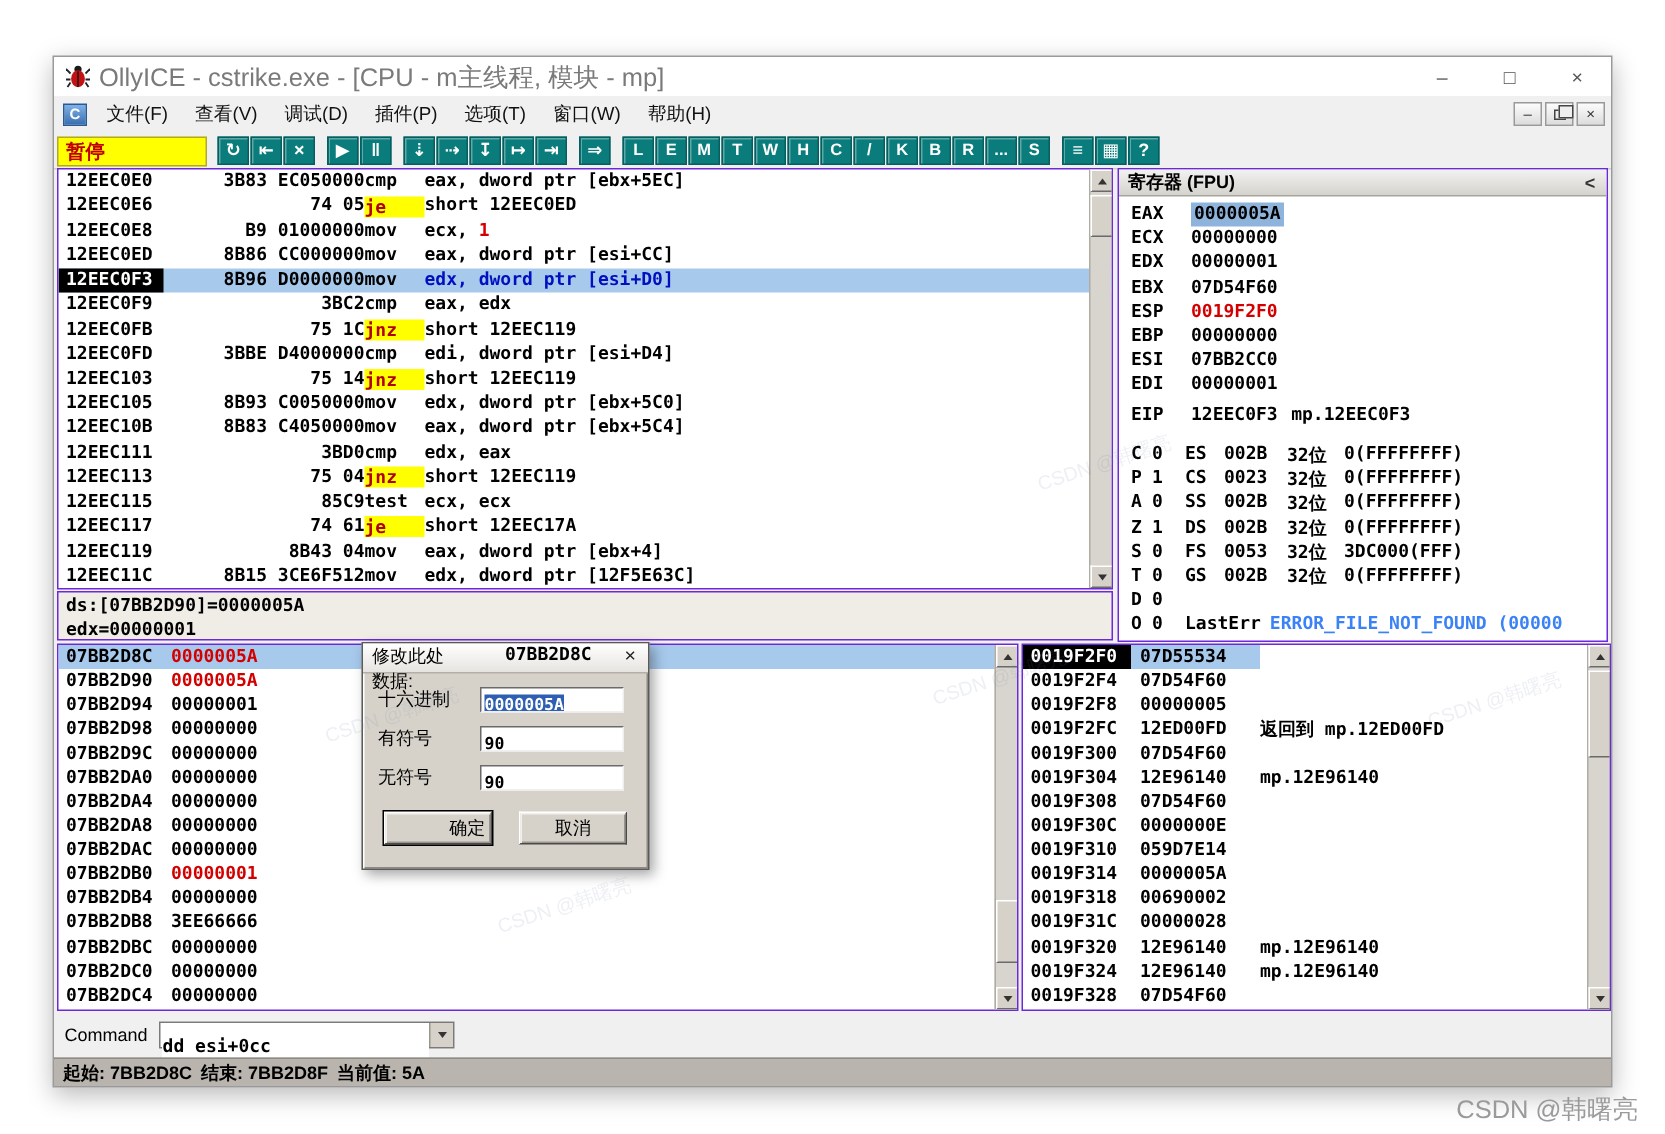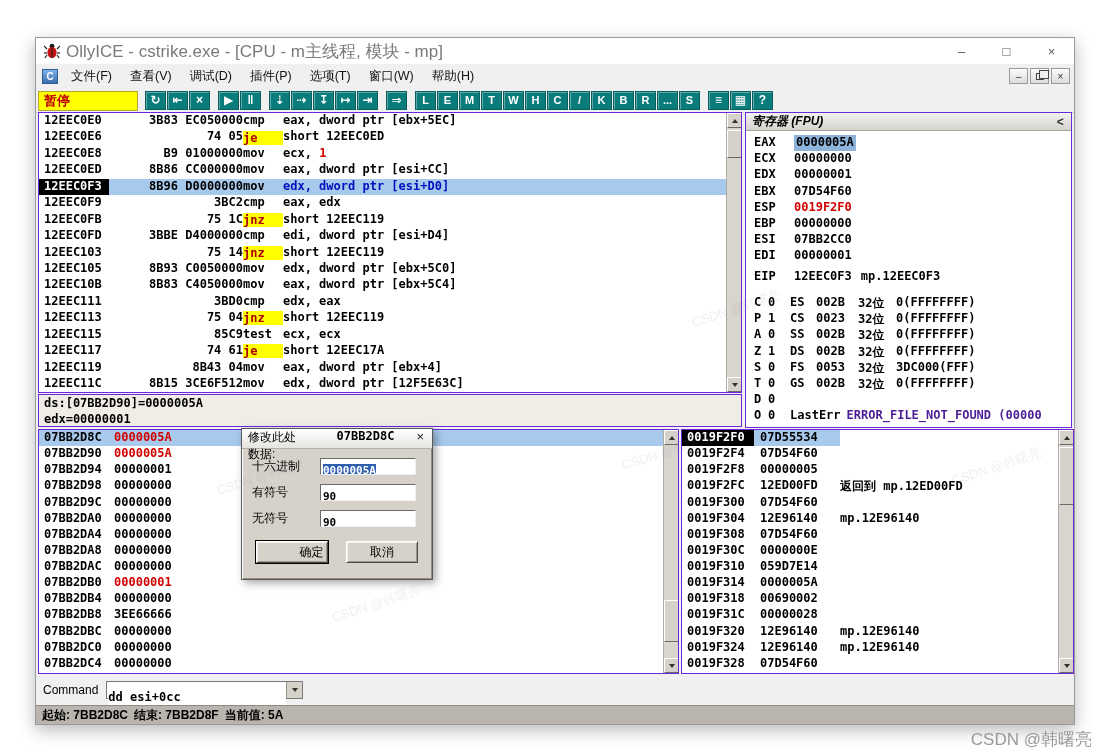--- a/index.html
+++ b/index.html
@@ -56,38 +56,38 @@
   .d-ops.ops-sel { color:#0010c0; }
   .op-red { color:#d40000; }
 
   
   .infopane { left:2px; top:356px; width:704px; height:33px; background:#f0ede7; }
   .info-line { font:bold 12px "DejaVu Sans Mono",monospace; color:#000; height:16px; line-height:16px; padding-left:5px; }
 
   
   .regs { left:709px; top:74px; width:327px; height:316px; }
   .reg-header { height:18px; background:linear-gradient(#f2f2f2,#d5d3cd); border-bottom:1px solid #a8a49c;
-                display:flex; align-items:center; font-size:12px; font-weight:bold; color:#000; padding-left:6px;font-style:italic; }
+                display:flex; align-items:center; font-size:12px; font-weight:bold; color:#000; padding-left:6px; }
   .reg-collapse { margin-left:auto; width:22px; text-align:center; font-weight:bold; color:#333; }
   .reg-block { position:absolute; left:8px; top:22px; }
   .reg-line { height:16.2px; line-height:16.2px; display:flex; font:bold 12px "DejaVu Sans Mono",monospace; white-space:pre; }
   .reg-name { width:40px; color:#000; flex:none; }
   .reg-val { color:#000; }
   .reg-val.sel { background:#8fb4dc; padding:0 2px; }
   .reg-val.red { color:#d40000; }
   .reg-extra { margin-left:9px; color:#000; }
   .eip-block { position:absolute; left:8px; top:156px; }
   .flag-block { position:absolute; left:8px; top:182px; }
   .flag-line { height:16.2px; line-height:16.2px; display:flex; font:bold 12px "DejaVu Sans Mono",monospace; white-space:pre; }
   .f-l { width:14px; flex:none; } .f-v { width:22px; flex:none; }
   .f-seg { width:26px; flex:none; } .f-segv { width:42px; flex:none; }
   .f-bits { width:38px; flex:none; font-weight:bold; }
   .f-range { white-space:nowrap; }
   .f-lel { margin-right:6px; }
-  .f-lev { color:#4c1d95; white-space:nowrap; }
+  .f-lev { color:#3b82f6; white-space:nowrap; }
 
   
   .dump { left:2px; top:391px; width:641px; height:245px; }
   .dump-row { height:16.13px; line-height:16.13px; display:flex; font:bold 12px "DejaVu Sans Mono",monospace; white-space:pre; }
   .dump-row.sel { background:#a6c9ec; }
   .dp-addr { width:75px; padding-left:5px; flex:none; color:#000; }
   .dp-val { color:#000; }
   .dp-val.red { color:#d40000; }
 
   

